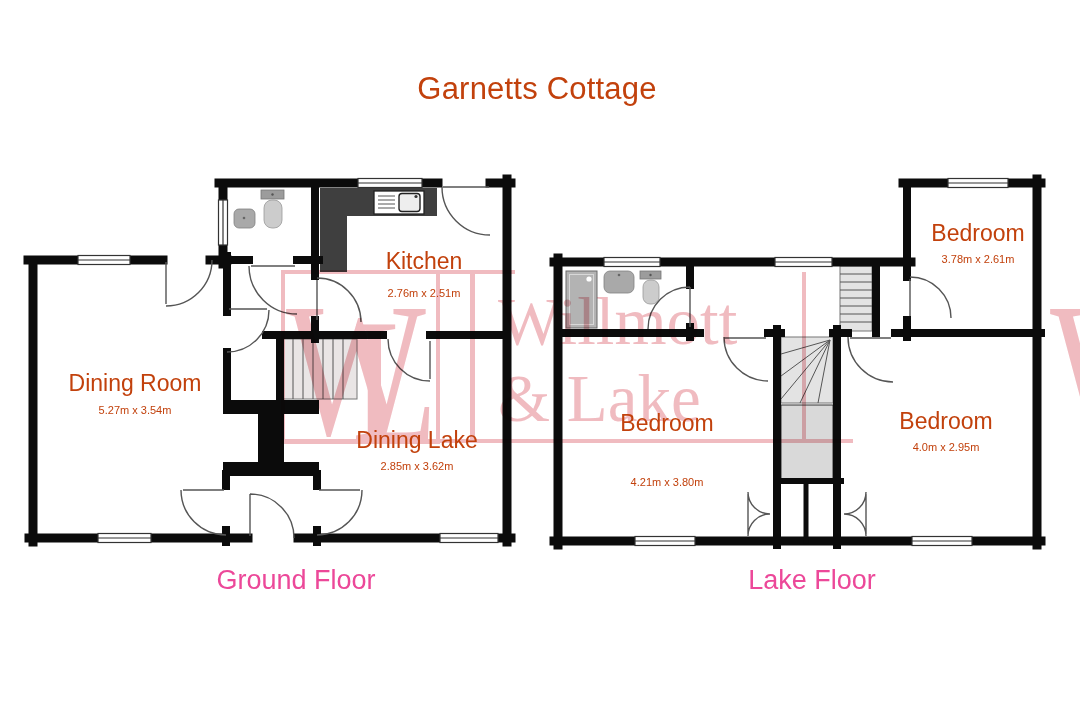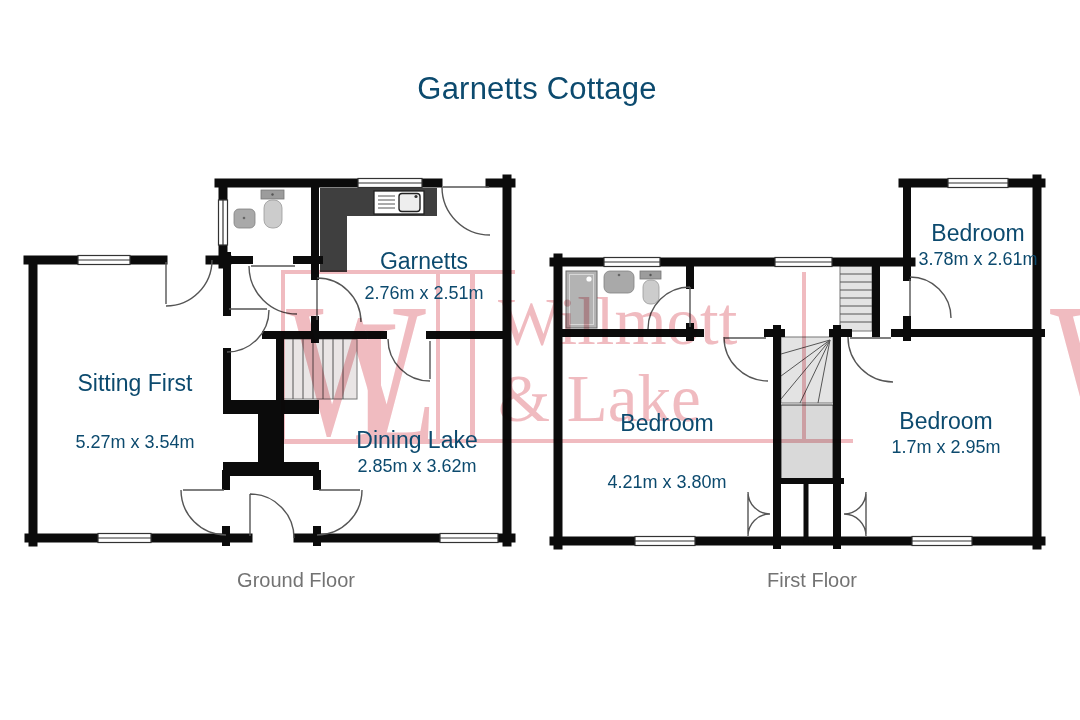--- a/index.html
+++ b/index.html
@@ -1,24 +1,24 @@
 <!DOCTYPE html>
 <html><head>
 <meta charset="utf-8">
 <style>
   html,body{margin:0;padding:0;background:#fff;}
   #stage{position:relative;width:1080px;height:720px;background:#ffffff;overflow:hidden;
          font-family:"Liberation Sans",sans-serif;}
   svg{position:absolute;left:0;top:0;}
-  .lbl{position:absolute;transform:translate(-50%,-50%);white-space:nowrap;color:#0c4a6e;
+  .lbl{position:absolute;transform:translate(-50%,-50%);white-space:nowrap;color:#c2410c;
        font-family:"Liberation Sans",sans-serif;line-height:1;}
   .title{font-size:31px;letter-spacing:0.2px;}
   .room{font-size:23px;}
-  .dims{font-size:18px;}
-  .floor{font-size:20px;color:#737373;}
+  .dims{font-size:11px;}
+  .floor{font-size:27px;color:#ec4899;}
   .wm-text{font-family:"Liberation Serif",serif;}
 </style>
 </head>
 <body>
 
 <div id="stage">
 
   <svg width="1080" height="720" viewBox="0 0 1080 720">
 
     <g>
@@ -200,34 +200,34 @@
       <text class="wm-text" transform="translate(286,434) scale(0.78,1)" font-size="190">W</text>
       <text class="wm-text" transform="translate(352,440) scale(0.8,1)" font-size="175">L</text>
       <text class="wm-text" x="498" y="344" font-size="67">Willmott</text>
       <text class="wm-text" x="498" y="421" font-size="67">&amp; Lake</text>
       <text class="wm-text" transform="translate(1050,434) scale(0.78,1)" font-size="190">W</text>
     </g>
   </svg>
 
   <div class="lbl title" style="left:537px;top:88px;">Garnetts Cottage</div>
 
-  <div class="lbl room" style="left:135px;top:383px;">Sitting First</div>
-  <div class="lbl dims" style="left:135px;top:410px;margin-top:32px;">5.27m x 3.54m</div>
-
-  <div class="lbl room" style="left:424px;top:261px;">Garnetts</div>
+  <div class="lbl room" style="left:135px;top:383px;">Dining Room</div>
+  <div class="lbl dims" style="left:135px;top:410px;">5.27m x 3.54m</div>
+
+  <div class="lbl room" style="left:424px;top:261px;">Kitchen</div>
   <div class="lbl dims" style="left:424px;top:293px;">2.76m x 2.51m</div>
 
   <div class="lbl room" style="left:417px;top:440px;">Dining Lake</div>
   <div class="lbl dims" style="left:417px;top:466px;">2.85m x 3.62m</div>
 
   <div class="lbl floor" style="left:296px;top:580px;">Ground Floor</div>
 
   <div class="lbl room" style="left:978px;top:233px;">Bedroom</div>
   <div class="lbl dims" style="left:978px;top:259px;">3.78m x 2.61m</div>
 
   <div class="lbl room" style="left:667px;top:423px;">Bedroom</div>
   <div class="lbl dims" style="left:667px;top:450px;margin-top:32px;">4.21m x 3.80m</div>
 
   <div class="lbl room" style="left:946px;top:421px;">Bedroom</div>
-  <div class="lbl dims" style="left:946px;top:447px;">1.7m x 2.95m</div>
-
-  <div class="lbl floor" style="left:812px;top:580px;">First Floor</div>
+  <div class="lbl dims" style="left:946px;top:447px;">4.0m x 2.95m</div>
+
+  <div class="lbl floor" style="left:812px;top:580px;">Lake Floor</div>
 </div>
 
 </body></html>

